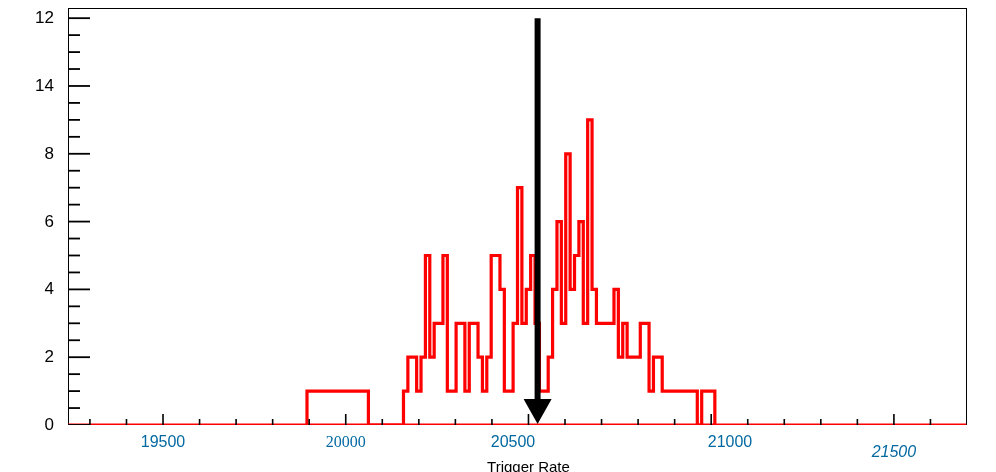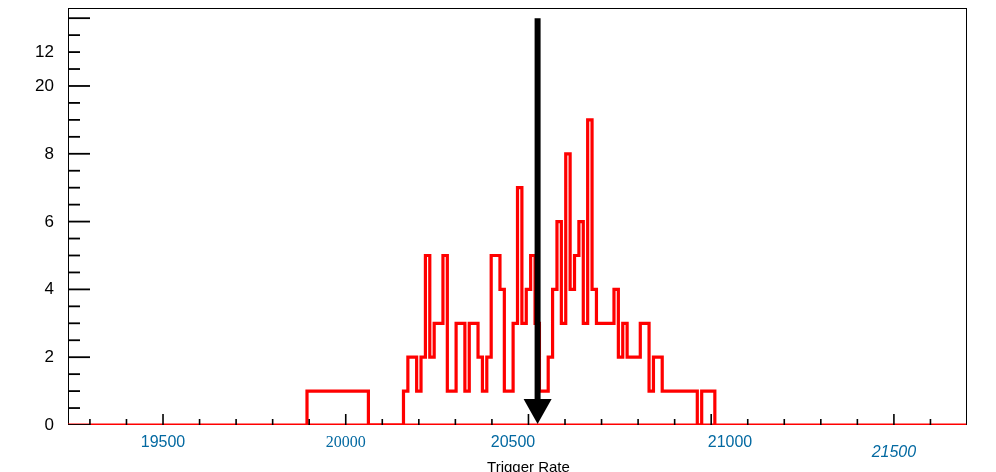--- a/index.html
+++ b/index.html
@@ -78,22 +78,22 @@
         <polygon points="455.5995934959349,391 483.5995934959349,391 469.5995934959349,416" fill="#000000"></polygon>
       </svg>
   </div>
 
   <div id="ylabels">
       <div class="ylab" style="left: 10px; top: 416px;">0</div>
       <div class="ylab" style="left: 10px; top: 348.195px;">2</div>
       <div class="ylab" style="left: 10px; top: 280.39px;">4</div>
       <div class="ylab" style="left: 10px; top: 212.585px;">6</div>
       <div class="ylab" style="left: 10px; top: 144.78px;">8</div>
-      <div class="ylab" style="left: 10px; top: 76.9756px;">20</div>
-      <div class="ylab" style="left: 10px; top: 9.17073px; margin-top: 34px;">12</div>
+      <div class="ylab" style="left: 10px; top: 76.9756px;">14</div>
+      <div class="ylab" style="left: 10px; top: 9.17073px;">12</div>
     </div>
   <div id="xlabels">
       <div class="xlab" style="width: 90px; left: 118.016px; top: 434px;">19500</div>
       <div class="xlab" style="width: 90px; left: 300.74px; top: 434px; font-family: Liberation Serif, serif;">20000</div>
       <div class="xlab" style="width: 90px; left: 468px; top: 434px;">20500</div>
       <div class="xlab" style="width: 90px; left: 685px; top: 434px;">21000</div>
       <div class="xlab" style="width: 90px; left: 848.911px; top: 444px; font-style: italic;">21500</div>
     </div>
 
   <div id="xtitle" style="left: 428.463px; top: 458px;">Trigger Rate</div>

